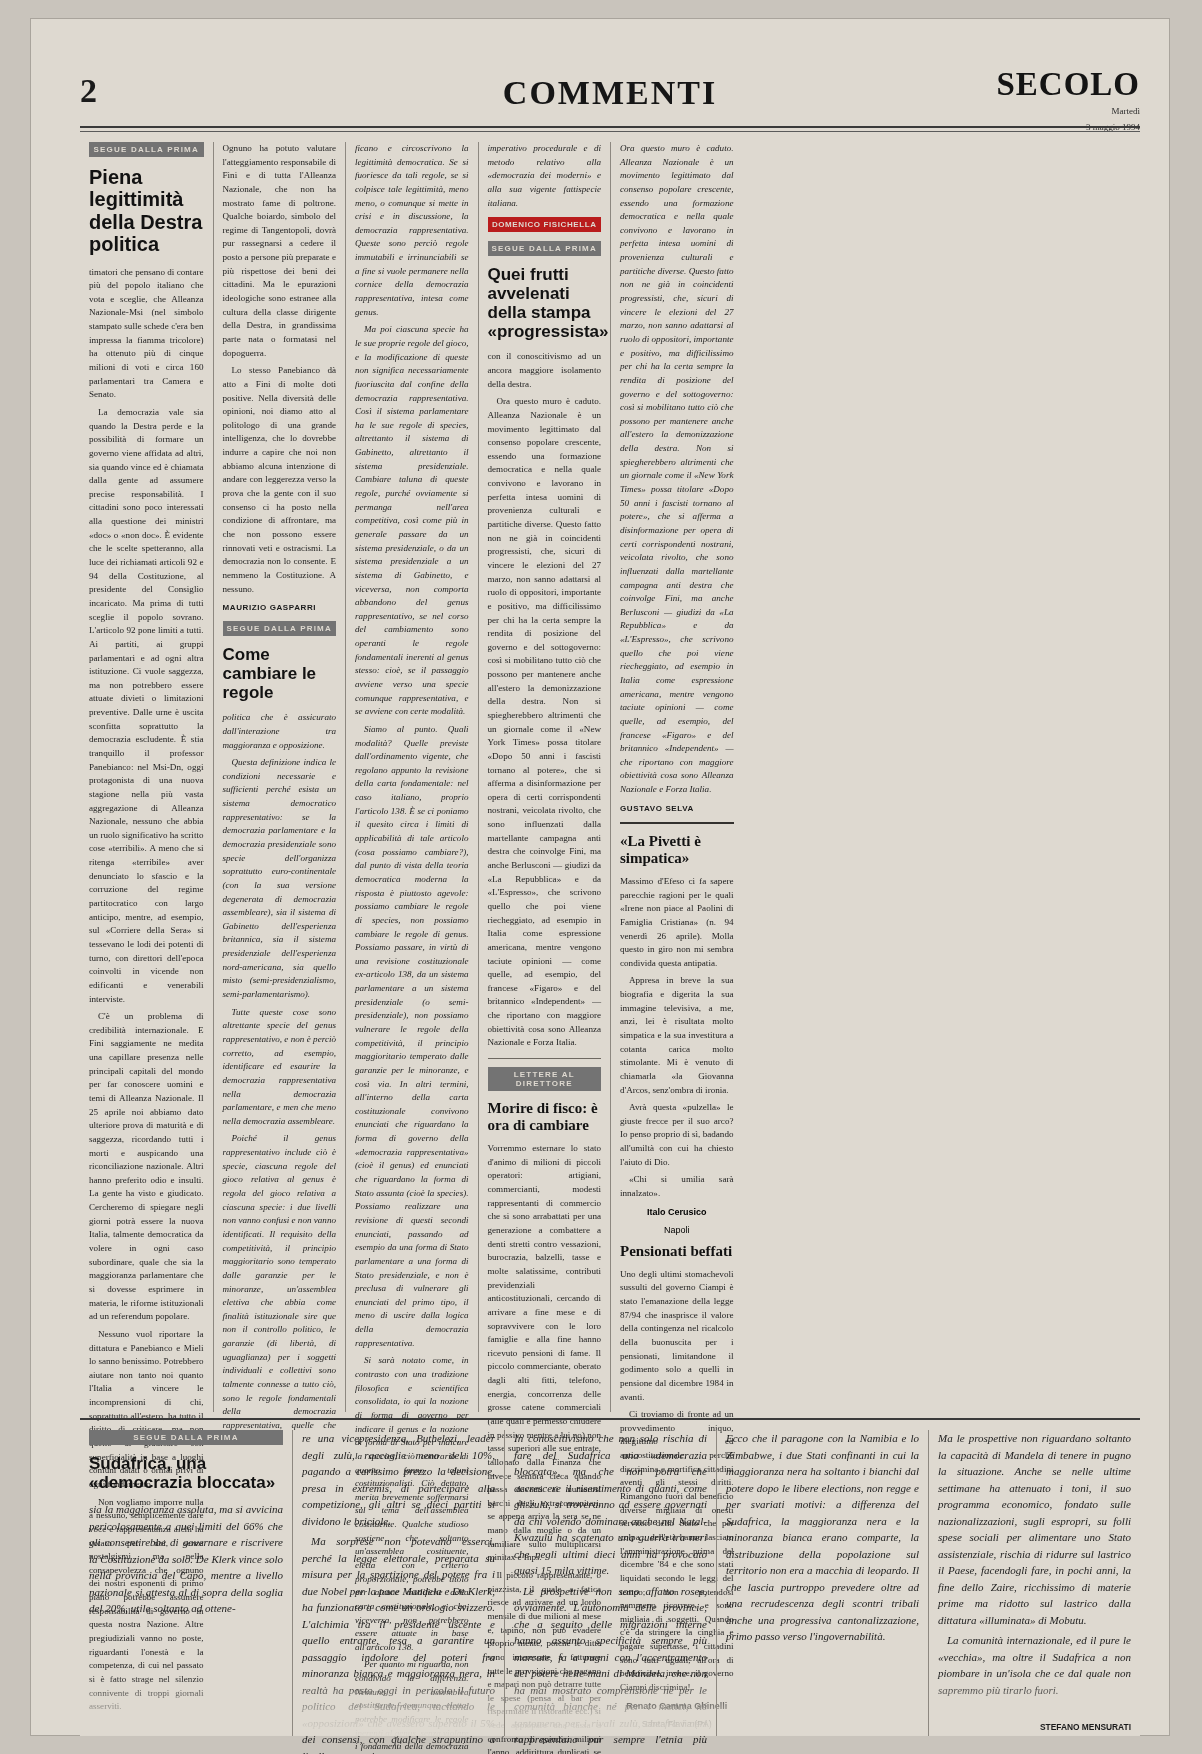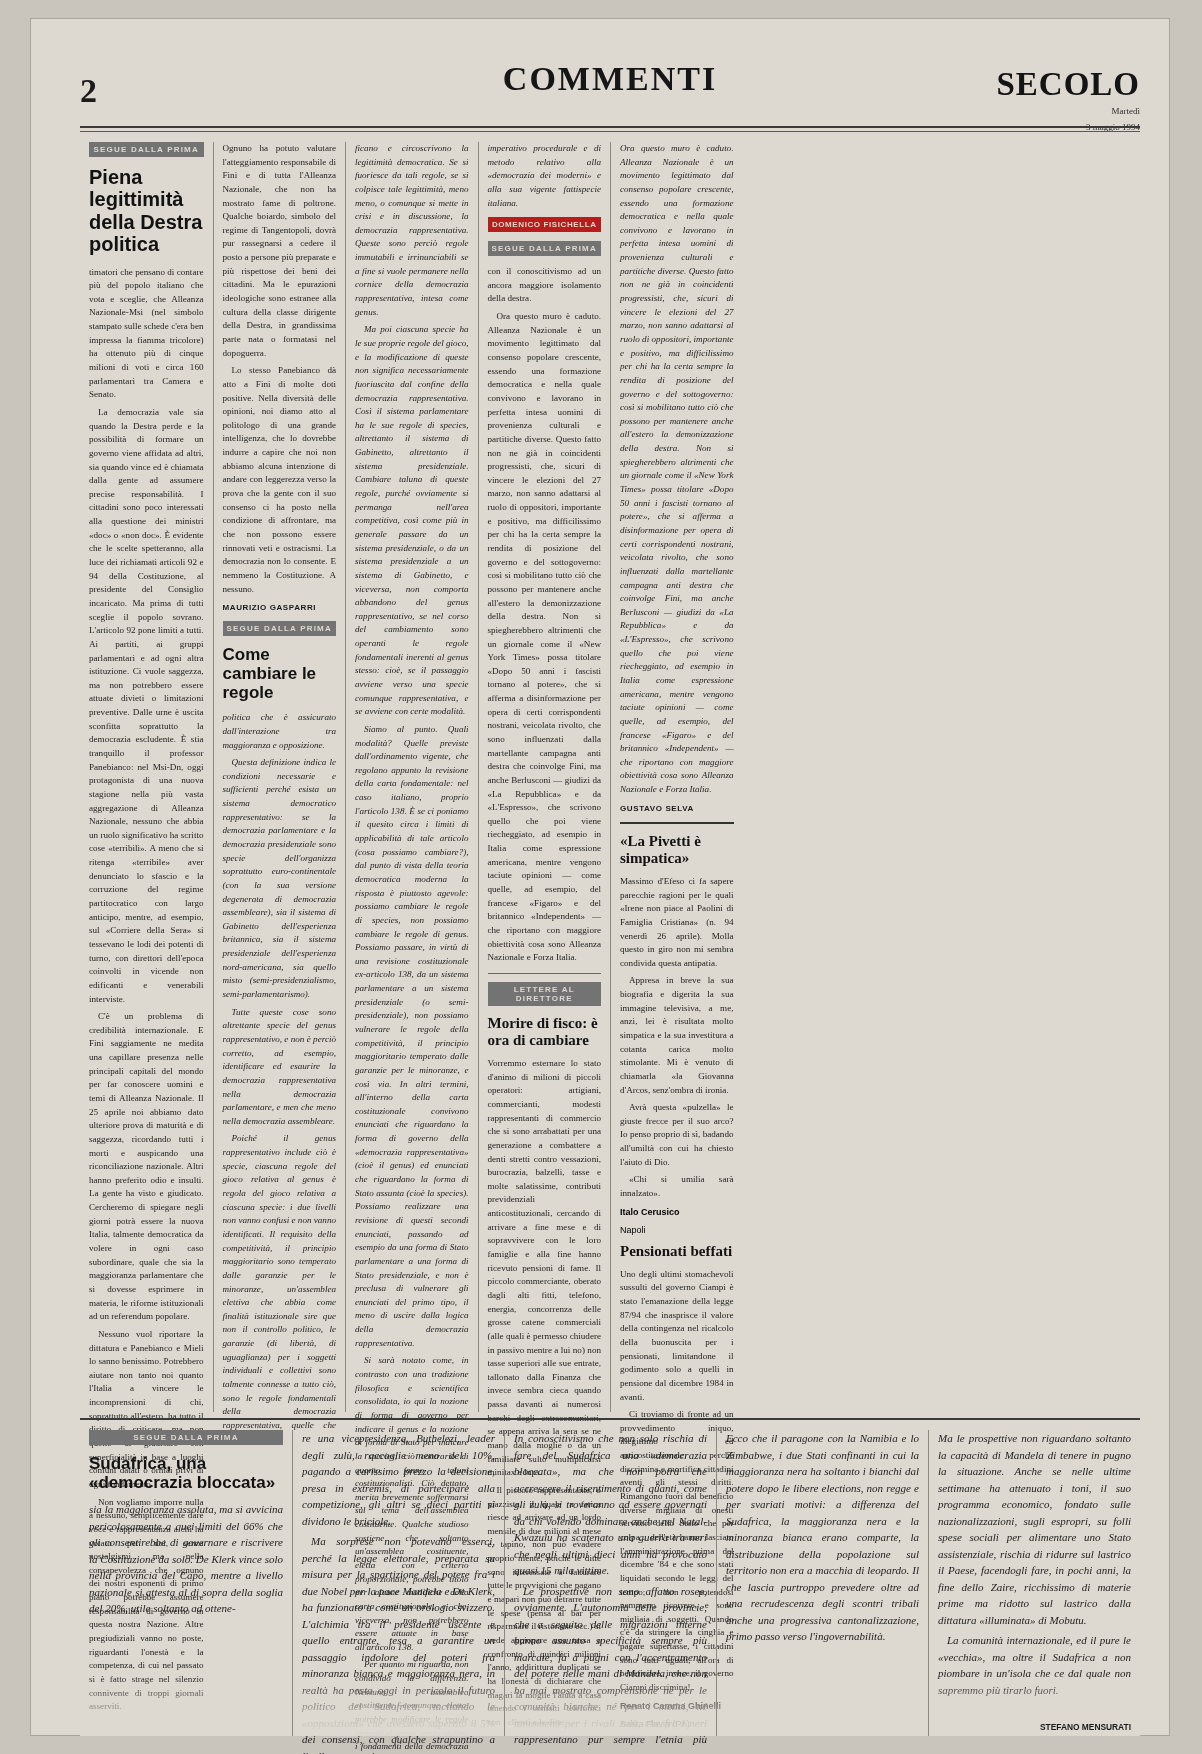--- a/index.html
+++ b/index.html
@@ -21,21 +21,21 @@
   
   .masthead{
     position:absolute;left:50px;top:30px;width:1060px;height:72px;
   }
   .folio{
     position:absolute;left:0;top:24px;
     font-size:34px;font-weight:bold;color:#1b1b1b;
     font-family:"Liberation Serif", serif;
   }
   .section-title{
-    position:absolute;left:0;right:0;top:12px;text-align:center;
+    position:absolute;left:0;right:0;top:26px;text-align:center;
     font-size:34px;letter-spacing:2px;font-weight:bold;color:#161616;
   }
   .brand{
     position:absolute;right:0;top:20px;text-align:right;
   }
   .brand-name{
     font-size:33px;font-weight:bold;letter-spacing:1px;color:#141414;
     line-height:1;
     text-align:center;
   }
@@ -91,21 +91,21 @@
   .byline{
     font-family:"Liberation Sans", sans-serif;
     font-size:8px;font-weight:bold;letter-spacing:.6px;
     text-align:left;color:#1a1a1a;margin:7px 0 9px 0;
     border-top:0;
   }
   .byline.box{
     background:#b91c1c;color:#ded9d0;text-align:center;padding:3px 0;
   }
   .sign{
-    font-size:9px;font-weight:bold;text-align:left;margin:6px 0 8px 0;
+    font-size:9px;font-weight:bold;text-align:center;margin:6px 0 8px 0;
     font-family:"Liberation Sans", sans-serif;
   }
   .hr{height:1px;background:#6d6861;margin:8px 0 8px 0;}
   .hr2{height:2px;background:#33312e;margin:9px 0 9px 0;}
 
   
   .rule-bottom{
     position:absolute;left:50px;top:1400px;width:1060px;height:2px;background:#3a3a3a;
   }
   .cols-bottom{
@@ -176,20 +176,21 @@
         <p class="body ital">Ma poi ciascuna specie ha le sue proprie regole del gioco, e la modificazione di queste non significa necessariamente fuoriuscita dal confine della democrazia rappresentativa. Così il sistema parlamentare ha le sue regole di species, altrettanto il sistema di Gabinetto, altrettanto il sistema presidenziale. Cambiare taluna di queste regole, purché ovviamente si permanga nell'area competitiva, così come più in generale passare da un sistema presidenziale, o da un sistema presidenziale a un sistema di Gabinetto, e viceversa, non comporta abbandono del genus rappresentativo, se nel corso del cambiamento sono operanti le regole fondamentali inerenti al genus stesso: cioè, se il passaggio avviene verso una specie comunque rappresentativa, e se avviene con certe modalità.</p>
         <p class="body ital">Siamo al punto. Quali modalità? Quelle previste dall'ordinamento vigente, che regolano appunto la revisione della carta fondamentale: nel caso italiano, proprio l'articolo 138. È se ci poniamo il quesito circa i limiti di applicabilità di tale articolo (cosa possiamo cambiare?), dal punto di vista della teoria democratica moderna la risposta è piuttosto agevole: possiamo cambiare le regole di species, non possiamo cambiare le regole di genus. Possiamo passare, in virtù di una revisione costituzionale ex-articolo 138, da un sistema parlamentare a un sistema presidenziale (o semi-presidenziale), non possiamo vulnerare le regole della competitività, il principio maggioritario temperato dalle garanzie per le minoranze, e così via. In altri termini, all'interno della carta costituzionale convivono enunciati che riguardano la forma di governo della «democrazia rappresentativa» (cioè il genus) ed enunciati che riguardano la forma di Stato assunta (cioè la species). Possiamo realizzare una revisione di questi secondi enunciati, passando ad esempio da una forma di Stato parlamentare a una forma di Stato presidenziale, e non è preclusa di vulnerare gli enunciati del primo tipo, il meno di uscire dalla logica della democrazia rappresentativa.</p>
         <p class="body ital">Si sarà notato come, in contrasto con una tradizione filosofica e scientifica consolidata, io qui la nozione di forma di governo per indicare il genus e la nozione di forma di Stato per indicare la species; ciò contrario di quanto fanno taluni costituzionalisti. Ciò dettato, merita brevemente soffermarsi sul tema dell'assemblea costituente. Qualche studioso sostiene che soltanto un'assemblea costituente, eletta con criterio proporzionale, potrebbe titolo per alcune modifiche della carta costituzionale, e che, viceversa, non potrebbero essere attuate in base all'articolo 138.</p>
         <p class="body ital">Per quanto mi riguarda, non condivido la differenza. Nessuna assemblea costituente, comunque eletta, potrebbe modificare le regole inerenti al genus, senza violare i fondamenti della democrazia rappresentativa. È per modificare le regole inerenti alla species, non è necessario alcuna assemblea costituente. Perciò, che quest'ultima possa rispondere a un'esigenza di opportunità politica, forse sì e forse no. Ma certo non risponde ad alcun</p>
       </div>
 
       <div class="col">
         <p class="body ital first">imperativo procedurale e di metodo relativo alla «democrazia dei moderni» e alla sua vigente fattispecie italiana.</p>
         <div class="byline box">DOMENICO FISICHELLA</div>
         <div class="label">SEGUE DALLA PRIMA</div>
+        <h2 class="hd2">Quei frutti avvelenati della stampa «progressista»</h2>
         <p class="body first">con il conoscitivismo ad un ancora maggiore isolamento della destra.</p>
         <p class="body">Ora questo muro è caduto. Alleanza Nazionale è un movimento legittimato dal consenso popolare crescente, essendo una formazione democratica e nella quale convivono e lavorano in perfetta intesa uomini di provenienza culturali e partitiche diverse. Questo fatto non ne già in coincidenti progressisti, che, sicuri di vincere le elezioni del 27 marzo, non sanno adattarsi al ruolo di oppositori, importante e positivo, ma difficilissimo per chi ha la certa sempre la rendita di posizione del governo e del sottogoverno: così si mobilitano tutto ciò che possono per mantenere anche all'estero la demonizzazione della destra. Non si spiegherebbero altrimenti che un giornale come il «New York Times» possa titolare «Dopo 50 anni i fascisti tornano al potere», che si afferma a disinformazione per opera di certi corrispondenti nostrani, veicolata rivolto, che sono influenzati dalla martellante campagna anti destra che coinvolge Fini, ma anche Berlusconi — giudizi da «La Repubblica» e da «L'Espresso», che scrivono quello che poi viene riecheggiato, ad esempio in Italia come espressione americana, mentre vengono taciute opinioni — come quelle, ad esempio, del francese «Figaro» e del britannico «Independent» — che riportano con maggiore obiettività cosa sono Alleanza Nazionale e Forza Italia.</p>
         <div class="hr"></div>
         <div class="label">LETTERE AL DIRETTORE</div>
         <h3 class="hd3">Morire di fisco: è ora di cambiare</h3>
         <p class="body first">Vorremmo esternare lo stato d'animo di milioni di piccoli operatori: artigiani, commercianti, modesti rappresentanti di commercio che si sono arrabattati per una generazione a combattere a denti stretti contro vessazioni, burocrazia, balzelli, tasse e molte salatissime, contributi previdenziali anticostituzionali, cercando di arrivare a fine mese e di sopravvivere con le loro famiglie e alla fine hanno ricevuto pensioni di fame. Il piccolo commerciante, oberato dagli alti fitti, telefono, energia, concorrenza delle grosse catene commerciali (alle quali è permesso chiudere in passivo mentre a lui no) non tasse superiori alle sue entrate, tallonato dalla Finanza che invece sembra cieca quando passa davanti ai numerosi barchi degli extracomunitari, se appena arriva la sera se ne mano dalla moglie o da un familiare sulto multiplicarsi minitax e Inps.</p>
         <p class="body">Il piccolo rappresentante, o piazzista, il quale a fatica riesce ad arrivare ad un lordo mensile di due milioni al mese e, tapino, non può evadere proprio niente, poiché le ditte sono interessate a fatturare tutte le provvigioni che pagano e mapari non può detrarre tutte le spese (pensa al bar per risparmiare il ristorante ecc.) si vede appiopare una tassa a confronto di quindici milioni l'anno, addirittura duplicati se ha l'onestà di dichiarare che magari la moglie l'aiuta a casa tenendo i contatti telefonici con i clienti e le ditte.</p>
 
       </div>
 

